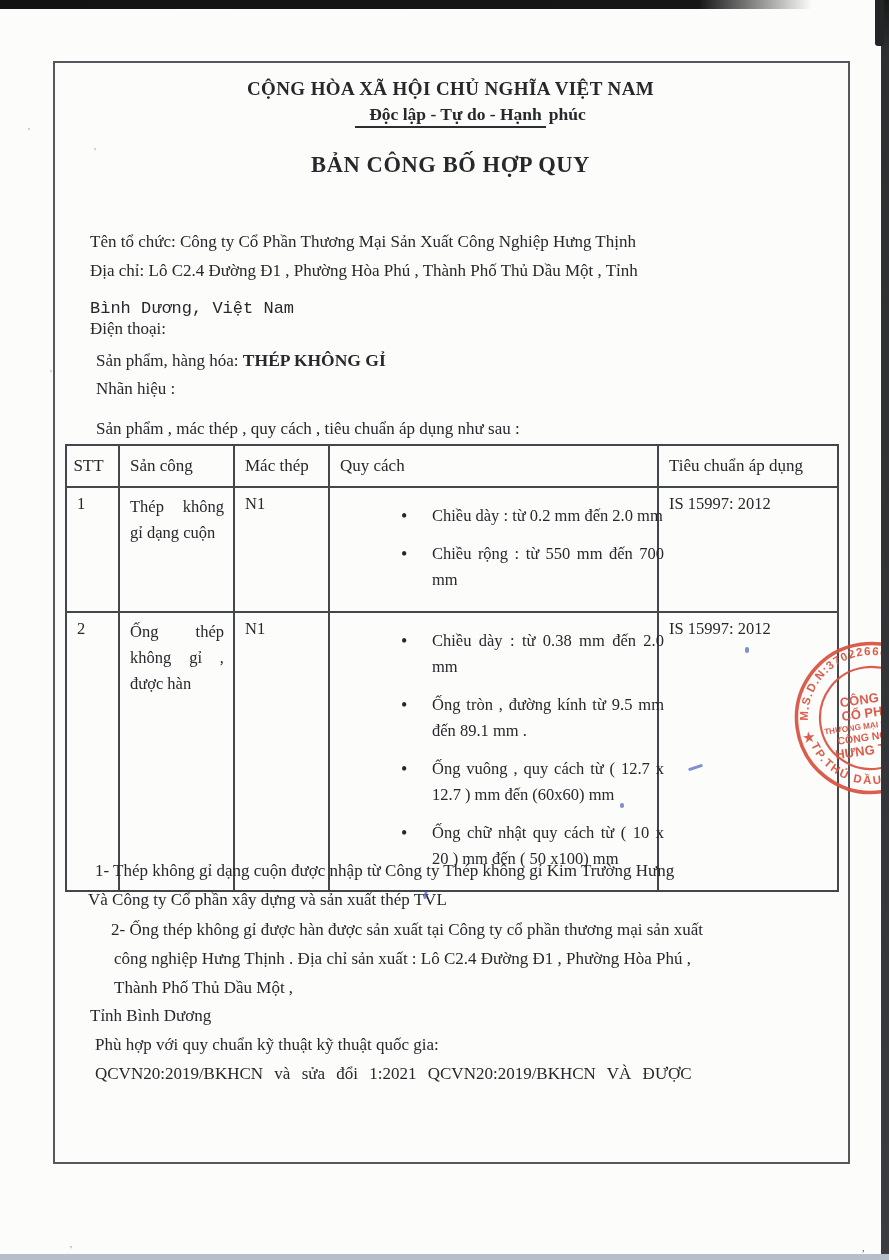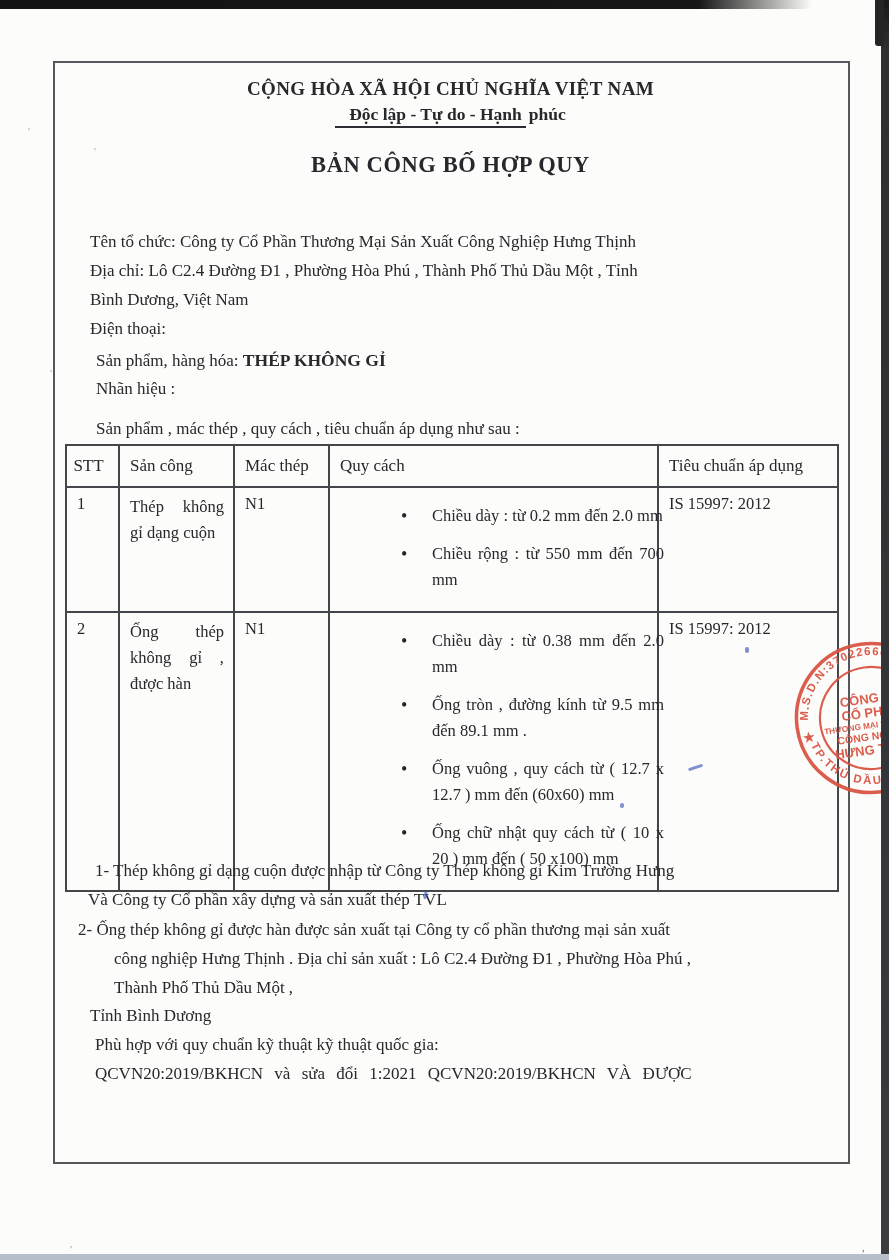--- a/index.html
+++ b/index.html
@@ -18,29 +18,29 @@
   .speck{position:absolute;color:#9aa0a6;font-size:11px;line-height:1;}
   .blue-mark{position:absolute;background:#3d55b8;opacity:.65;border-radius:2px;}
   
   .doc-frame{position:absolute;left:53px;top:61px;width:793px;height:1099px;
     border:2px solid #54585d;background:transparent;}
   
   .line{position:absolute;font-size:17px;line-height:26px;white-space:nowrap;}
   .center{left:53px;width:795px;text-align:center;white-space:nowrap;}
   
   .nat-title{top:76px;font-size:19px;font-weight:bold;letter-spacing:.4px;}
-  .motto{top:101px;font-size:17.5px;font-weight:bold;}
+  .motto{top:101px;font-size:17.5px;font-weight:bold;padding-left:20px;}
   .motto .u{border-bottom:2.5px solid #2c2e31;padding:0 4px 2px 14px;}
   .motto .tail{padding-left:3px;}
   .doc-title{top:152px;font-size:22.5px;font-weight:bold;letter-spacing:.6px;}
   .doc-number{top:192px;font-size:17.5px;}
   
   .org-line{left:90px;top:229px;}
   .addr-line1{left:90px;top:258px;}
-  .addr-line2{left:90px;top:287px;}
+  .addr-line2{left:90px;top:296px;font-family:Liberation Mono, monospace;}
   .phone-line{left:90px;top:316px;}
   .product-line{left:96px;top:347px;text-align:center;}
   .product-line b{font-size:17.5px;}
   .brand-line{left:96px;top:376px;}
   .intro-line{left:96px;top:416px;}
   
   table.spec{position:absolute;left:65px;top:444px;width:772px;
     border-collapse:collapse;table-layout:fixed;
     font-size:16.5px;color:#26282b;}
   table.spec col.c0{width:53px;} table.spec col.c1{width:115px;}
@@ -56,21 +56,21 @@
   td.c-mt{text-align:center;padding-top:12px;}
   td.c-tc{padding-top:12px;white-space:nowrap;}
   td.c-qc{padding:6px 8px 6px 0;}
   .qc-item{position:relative;margin:9px 0 12px 92px;width:232px;
     text-align:justify;line-height:26px;}
   .qc-item::before{content:"\2022";position:absolute;left:-31px;top:0;font-size:18px;}
   tr.r1 td{height:82px;} tr.r2 td{height:226px;}
   
   .n1-l1{left:95px;top:858px;}
   .n1-l2{left:88px;top:887px;}
-  .n2-l1{left:78px;top:917px;}
+  .n2-l1{left:111px;top:917px;}
   .n2-l2{left:114px;top:946px;}
   .n2-l3{left:114px;top:975px;}
   .n2-l4{left:90px;top:1003px;}
   .conf-intro{left:95px;top:1032px;}
   .conf-l1{left:95px;top:1061px;width:742px;word-spacing:7px;}
   .conf-l2{left:57px;top:1089px;}
   
   .stamp{position:absolute;left:791px;top:638px;width:160px;height:160px;opacity:.92;}
 </style>
 </head>

